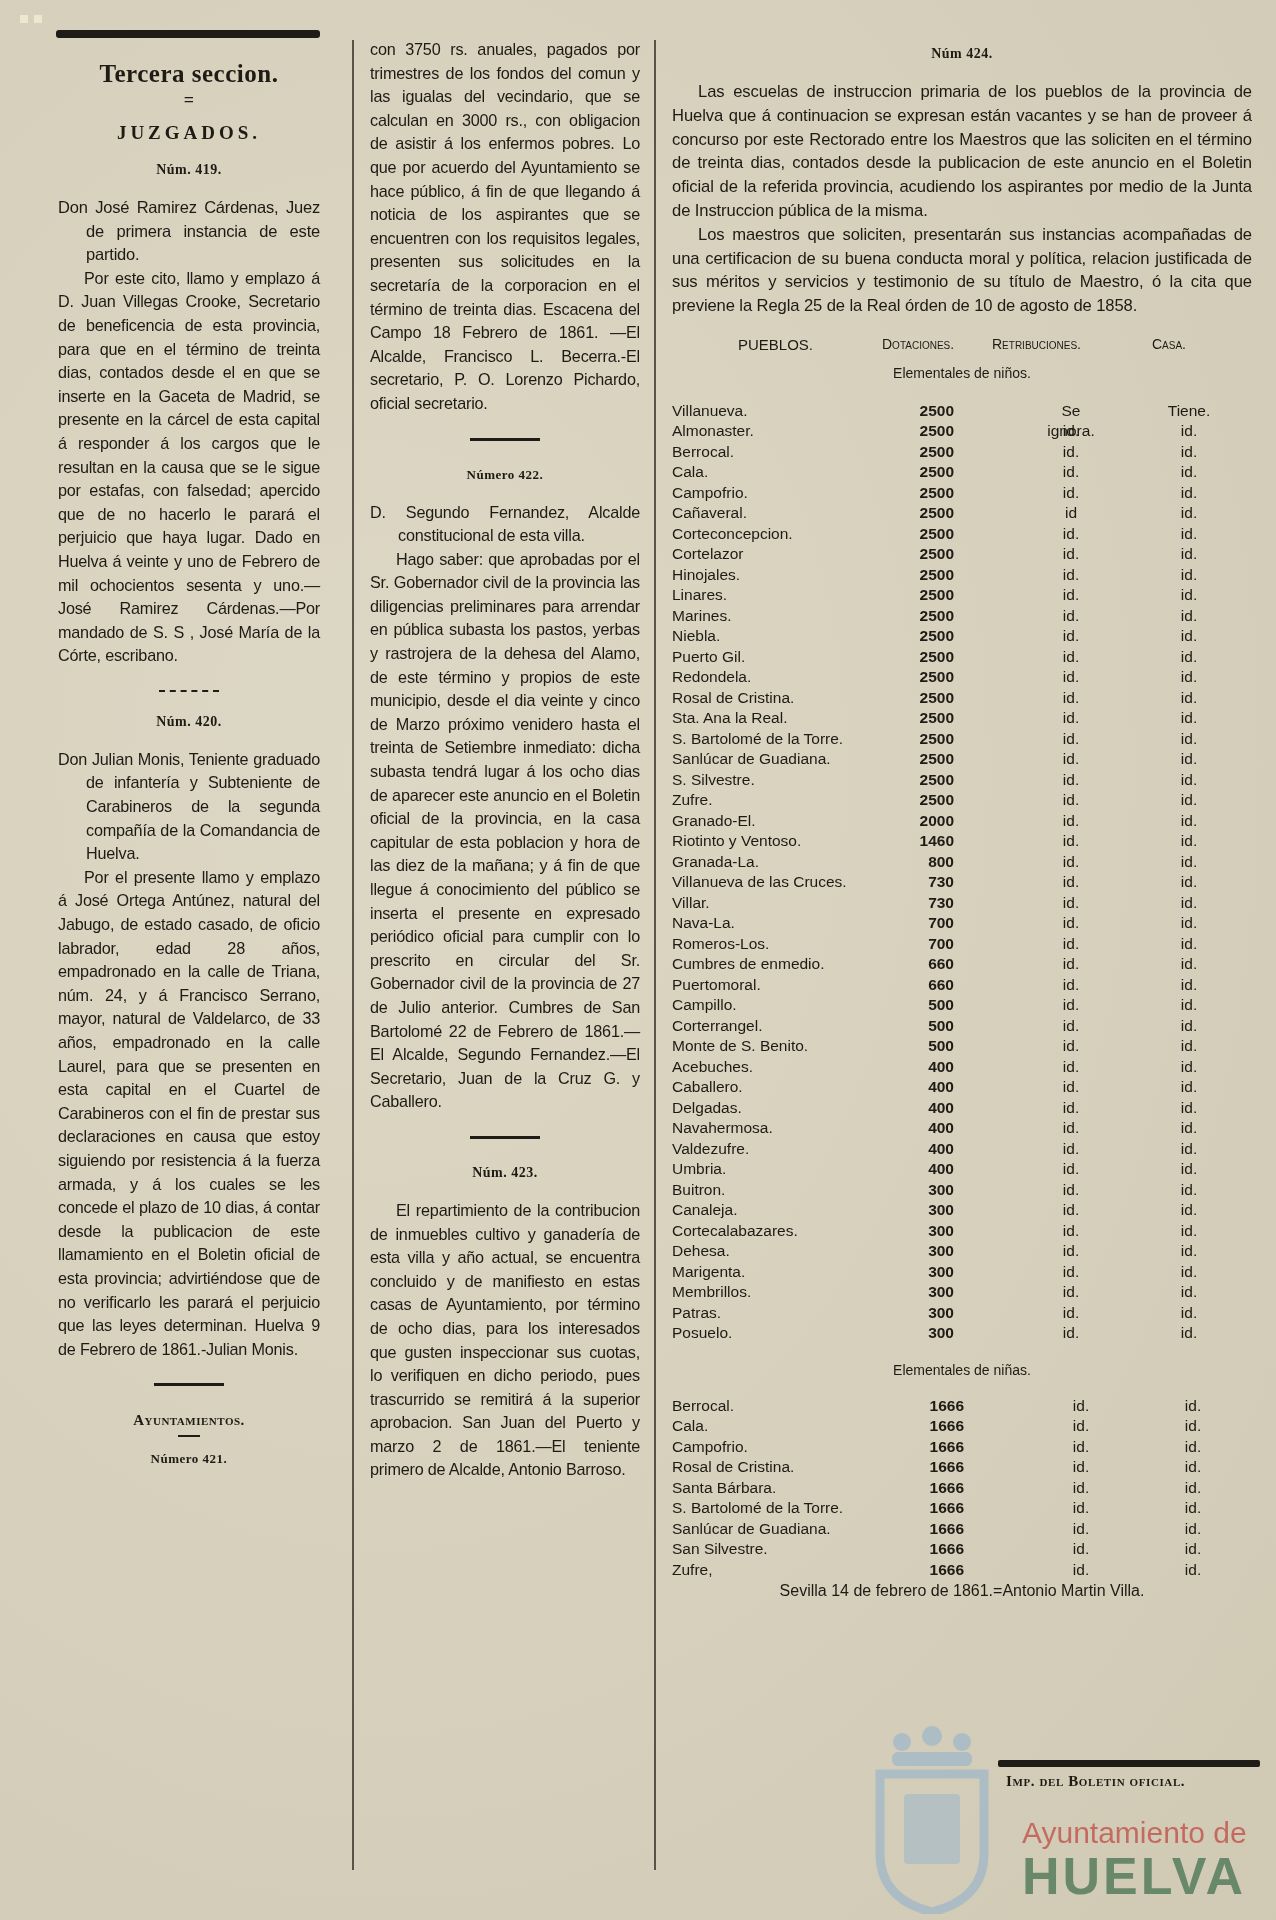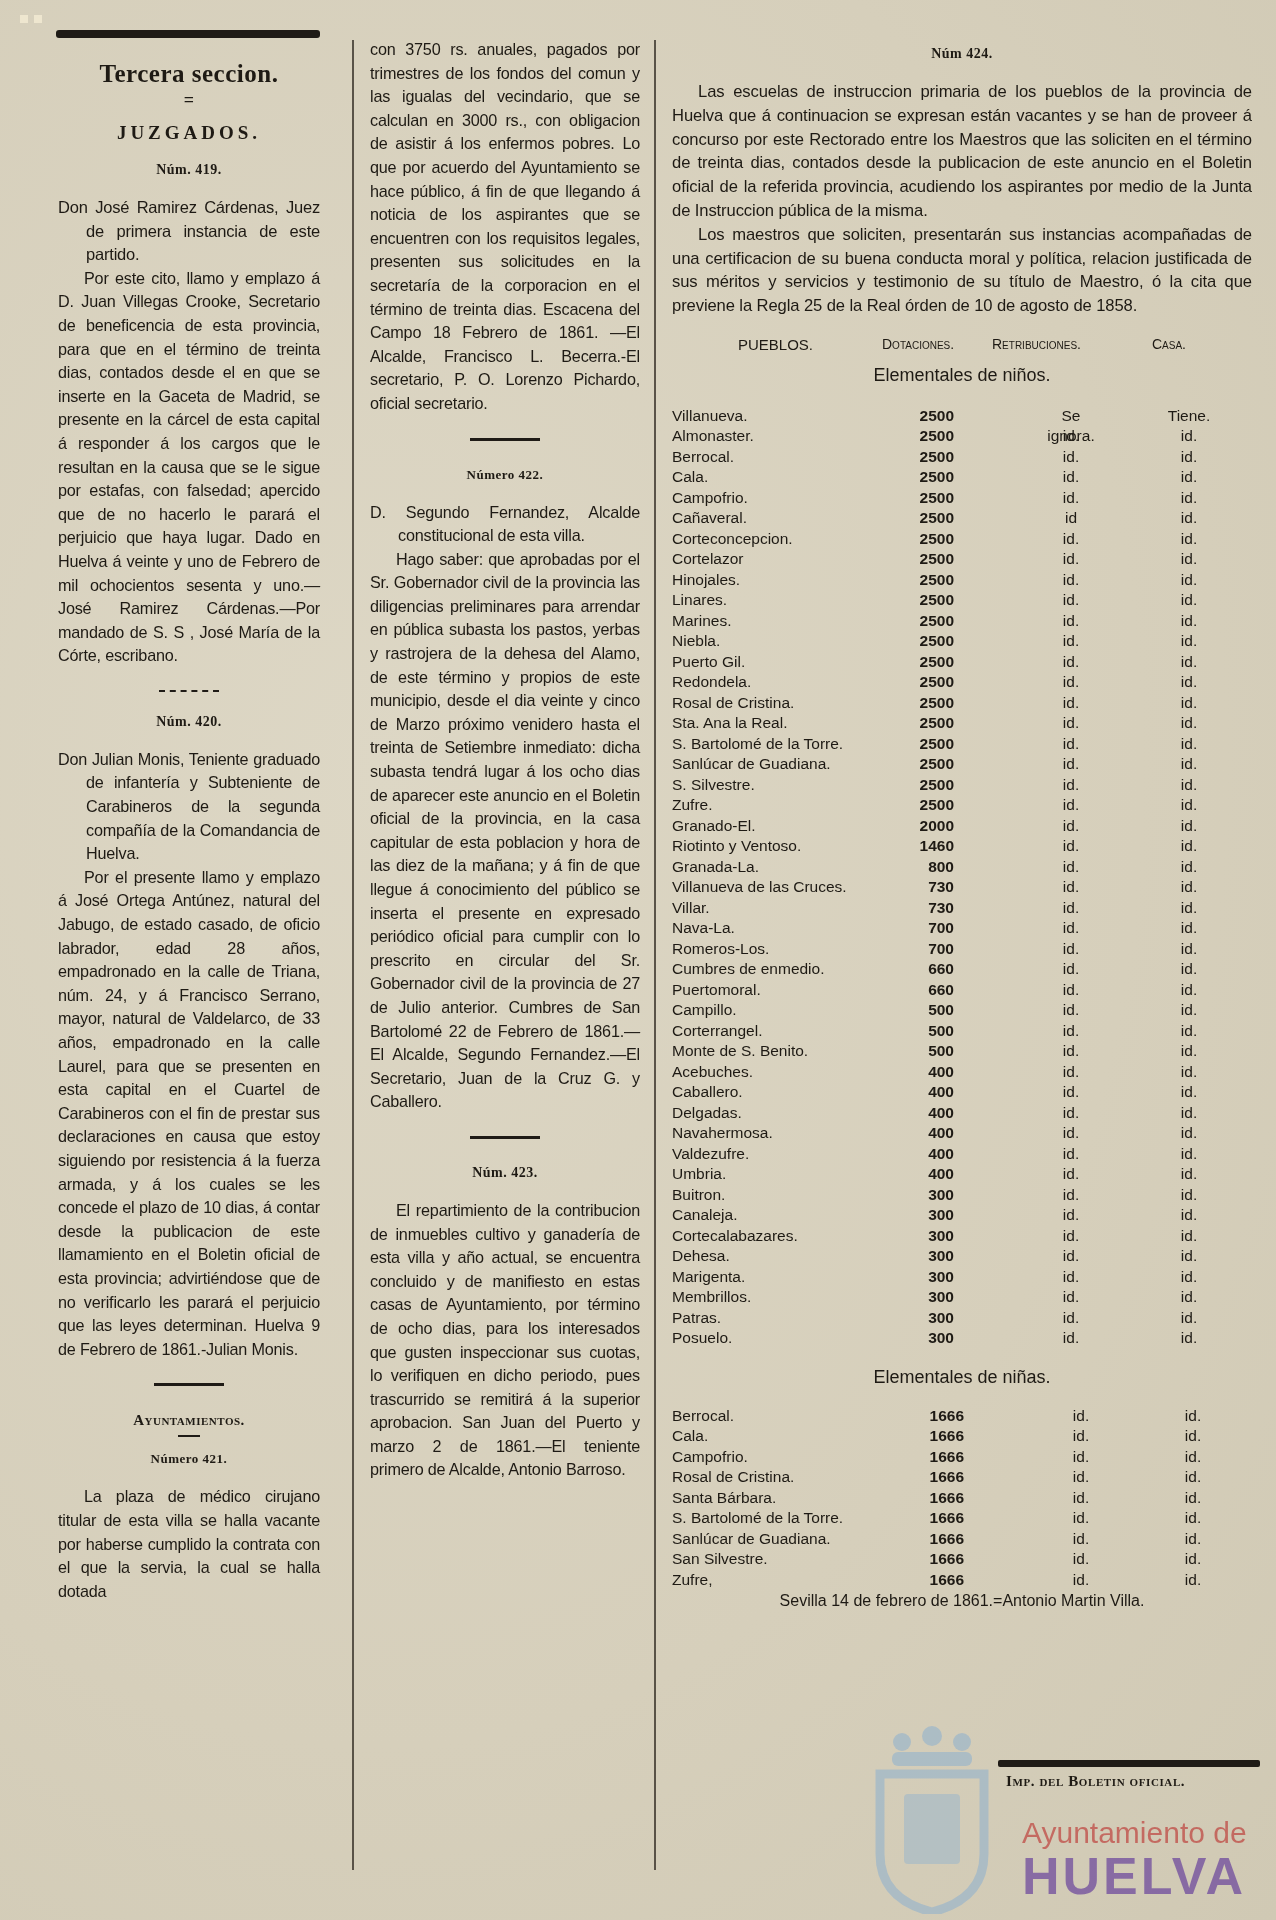--- a/index.html
+++ b/index.html
@@ -40,37 +40,37 @@
 
   .smallcaps { font-variant: small-caps; text-align: center; font-weight: bold; font-size: 15px; margin: 0; letter-spacing: .5px; }
 
   .univ { text-align: center; font-family: "Liberation Sans", sans-serif; font-size: 19px; letter-spacing: 1.5px; margin: 0 0 12px; }
   .p-right { font-family: "Liberation Sans", sans-serif; font-size: 16.6px; line-height: 23.8px;
              text-align: justify; margin: 0; text-indent: 26px; letter-spacing: -.1px; }
 
   .thead { display: grid; grid-template-columns: 210px 110px 160px 100px; margin: 18px 0 12px;
            font-family: "Liberation Sans", sans-serif; font-size: 14px; font-variant: small-caps; }
   .thead span:first-child { padding-left: 66px; font-variant: normal; font-size: 15px; }
-  .sub-title { text-align: center; font-family: "Liberation Sans", sans-serif; font-size: 18px; margin: 0 0 20px; }
+  .sub-title { text-align: center; font-family: "Liberation Sans", sans-serif; font-size: 14px; margin: 0 0 20px; }
   .row { display: grid; grid-template-columns: 230px 52px 150px 130px; height: 20.5px;
          font-family: "Liberation Sans", sans-serif; font-size: 15.5px; line-height: 20.5px; }
   .row .d { text-align: right; font-weight: bold; }
   .row .r { text-align: center; padding-left: 84px; }
   .row .c { text-align: center; padding-left: 40px; }
   .row .n { white-space: nowrap; }
   .rows-ninas .row { grid-template-columns: 230px 62px 150px 118px; }
   .sig { text-align: center; font-family: "Liberation Sans", sans-serif; font-size: 16px; margin: 2px 0 0; }
 
   .imp-block { position: absolute; left: 998px; top: 1760px; width: 262px; }
   .imp-bar { height: 7px; background: #1f1b16; border-radius: 2px; }
   .imp-text { font-variant: small-caps; font-weight: bold; font-size: 15px; margin: 6px 0 0 8px; letter-spacing: .6px; }
 
   .watermark { position: absolute; left: 862px; top: 1724px; width: 340px; height: 190px; opacity: .55; pointer-events: none; }
   .wm-line1 { position: absolute; left: 160px; top: 92px; font-family: "Liberation Sans", sans-serif; font-size: 30px; color: #b91c1c; white-space: nowrap; }
-  .wm-line2 { position: absolute; left: 160px; top: 122px; font-family: "Liberation Sans", sans-serif; font-weight: bold; font-size: 52px; color: #4c1d95; letter-spacing: 3px; }
+  .wm-line2 { position: absolute; left: 160px; top: 122px; font-family: "Liberation Sans", sans-serif; font-weight: bold; font-size: 52px; color: #14532d; letter-spacing: 3px; }
 </style>
 </head>
 <body>
 
 <div class="marks">
     <span></span>
     <span></span>
   </div>
 
 <div class="vrule" style="left:352px; top:40px; height:1830px; width:1.5px;"></div>
@@ -89,21 +89,20 @@
   <div class="dash-rule"></div>
 
   <div class="num">Núm. 420.</div>
   <p class="p hang">Don Julian Monis, Teniente graduado de infantería y Subteniente de Carabineros de la segunda compañía de la Comandancia de Huelva.</p>
   <p class="p indent">Por el presente llamo y emplazo á José Ortega Antúnez, natural del Jabugo, de estado casado, de oficio labrador, edad 28 años, empadronado en la calle de Triana, núm. 24, y á Francisco Serrano, mayor, natural de Valdelarco, de 33 años, empadronado en la calle Laurel, para que se presenten en esta capital en el Cuartel de Carabineros con el fin de prestar sus declaraciones en causa que estoy siguiendo por resistencia á la fuerza armada, y á los cuales se les concede el plazo de 10 dias, á contar desde la publicacion de este llamamiento en el Boletin oficial de esta provincia; advirtiéndose que de no verificarlo les parará el perjuicio que las leyes determinan. Huelva 9 de Febrero de 1861.-Julian Monis.</p>
 
   <div class="short-rule"></div>
   <h3 class="smallcaps">Ayuntamientos.</h3>
   <div class="mini-rule"></div>
   <div class="num small">Número 421.</div>
-  <p class="p indent">La plaza de médico cirujano titular de esta villa se halla vacante por haberse cumplido la contrata con el que la servia, la cual se halla dotada</p>
 </div>
 
 <div class="col col-mid" style="top:38px;">
   <p class="p">con 3750 rs. anuales, pagados por trimestres de los fondos del comun y las igualas del vecindario, que se calculan en 3000 rs., con obligacion de asistir á los enfermos pobres. Lo que por acuerdo del Ayuntamiento se hace público, á fin de que llegando á noticia de los aspirantes que se encuentren con los requisitos legales, presenten sus solicitudes en la secretaría de la corporacion en el término de treinta dias. Escacena del Campo 18 Febrero de 1861. —El Alcalde, Francisco L. Becerra.-El secretario, P. O. Lorenzo Pichardo, oficial secretario.</p>
 
   <div class="short-rule"></div>
   <div class="num small">Número 422.</div>
   <p class="p hang">D. Segundo Fernandez, Alcalde constitucional de esta villa.</p>
   <p class="p indent">Hago saber: que aprobadas por el Sr. Gobernador civil de la provincia las diligencias preliminares para arrendar en pública subasta los pastos, yerbas y rastrojera de la dehesa del Alamo, de este término y propios de este municipio, desde el dia veinte y cinco de Marzo próximo venidero hasta el treinta de Setiembre inmediato: dicha subasta tendrá lugar á los ocho dias de aparecer este anuncio en el Boletin oficial de la provincia, en la casa capitular de esta poblacion y hora de las diez de la mañana; y á fin de que llegue á conocimiento del público se inserta el presente en expresado periódico oficial para cumplir con lo prescrito en circular del Sr. Gobernador civil de la provincia de 27 de Julio anterior. Cumbres de San Bartolomé 22 de Febrero de 1861.—El Alcalde, Segundo Fernandez.—El Secretario, Juan de la Cruz G. y Caballero.</p>
 

